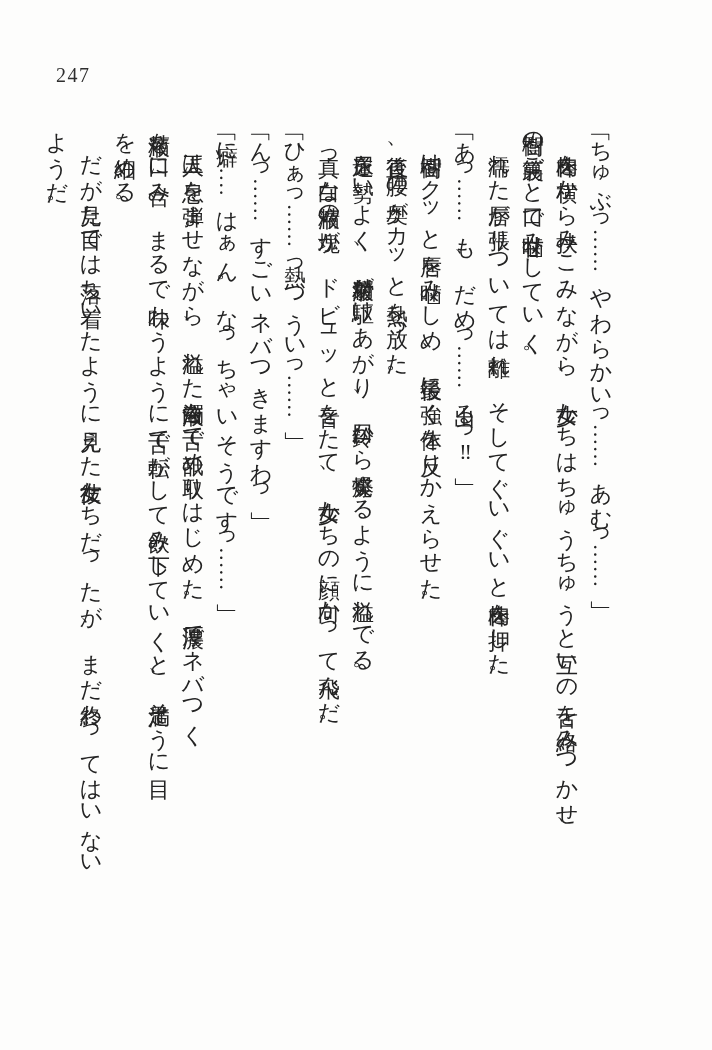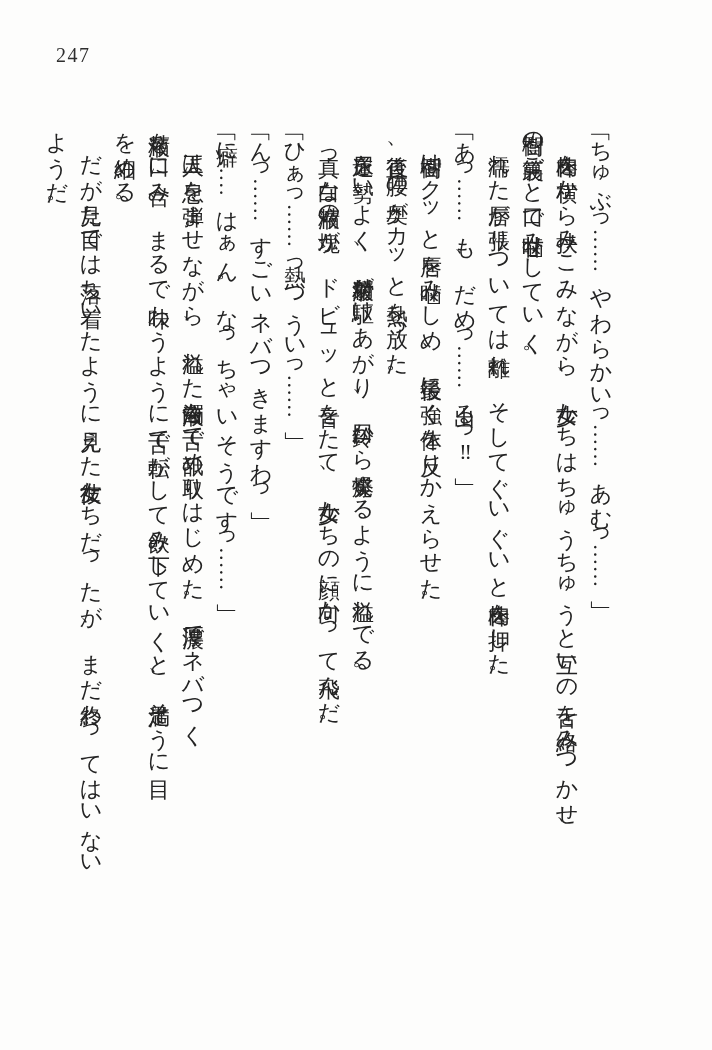--- a/index.html
+++ b/index.html
@@ -12,21 +12,21 @@
     position: relative;
     width: 712px;
     height: 1050px;
     background: #fdfdfc;
     overflow: hidden;
     font-family: "Liberation Serif", "DejaVu Serif", serif;
   }
   .page-number {
     position: absolute;
     left: 56px;
-    top: 44px;
+    top: 64px;
     font-size: 20px;
     letter-spacing: 1.5px;
     color: #2e2e2e;
   }
   .body-text {
     position: absolute;
     top: 117px;
     right: 94px;
     width: 582px;
     height: 848px;

